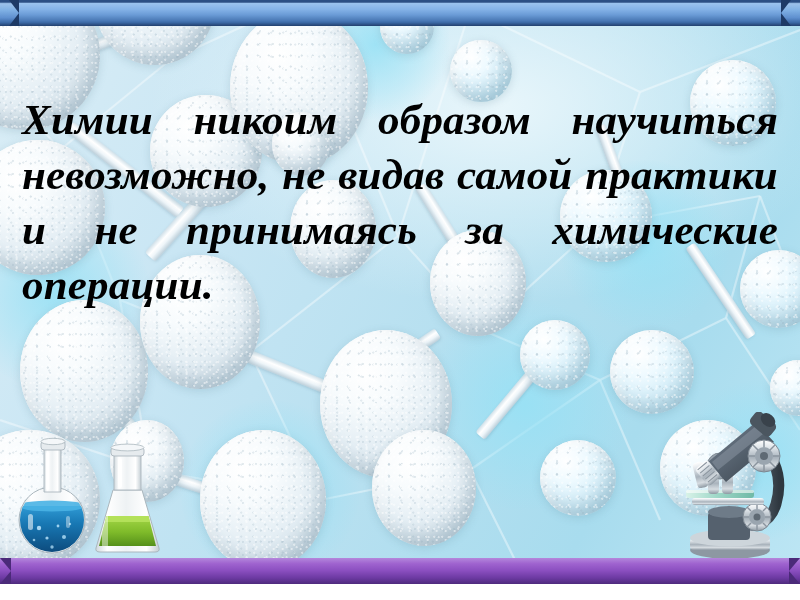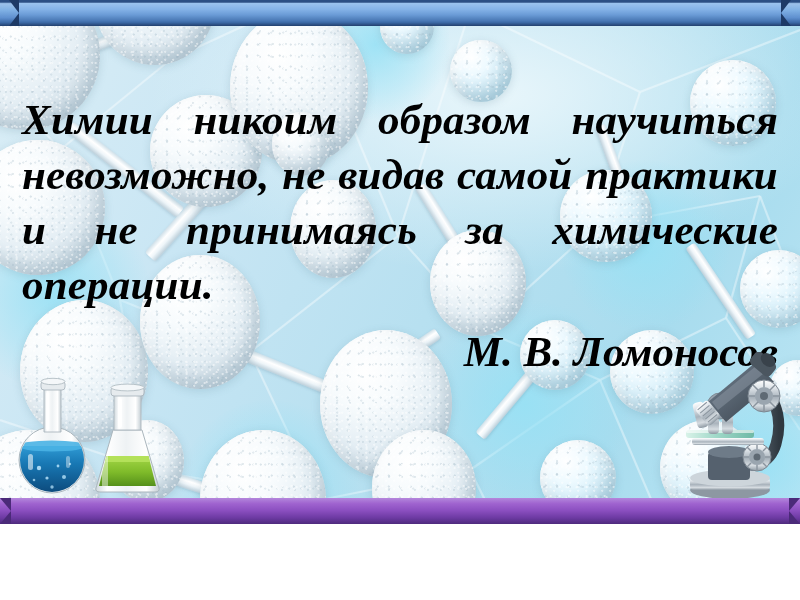--- a/index.html
+++ b/index.html
@@ -8,21 +8,21 @@
     padding: 0;
     background: #ffffff;
   }
   body {
     font-family: "Liberation Serif", "DejaVu Serif", serif;
   }
 
   .slide {
     position: relative;
     width: 800px;
-    height: 524px;
+    height: 584px;
     overflow: hidden;
     background: #1d4ed8;
   }
 
   
   .bg-base {
     position: absolute;
     inset: 0;
     background:
       radial-gradient(ellipse 70% 55% at 62% 18%, #e8f6fb 0%, rgba(232,246,251,0) 62%),
@@ -280,21 +280,20 @@
   <div class="atom blueish" style="left:610px; top:330px; width:84px;  height:84px;"></div>
   <div class="atom blueish" style="left:450px; top:40px;  width:62px;  height:62px;"></div>
   <div class="atom blueish" style="left:520px; top:320px; width:70px;  height:70px;"></div>
   <div class="atom blueish" style="left:660px; top:420px; width:96px;  height:96px;"></div>
   <div class="atom blueish" style="left:540px; top:440px; width:76px;  height:76px;"></div>
   <div class="atom blueish" style="left:770px; top:360px; width:56px;  height:56px;"></div>
   <div class="atom blueish" style="left:380px; top:0px;   width:54px;  height:54px;"></div>
 
   <div class="quote-block">
     <p class="quote-text">Химии никоим образом научиться невозможно, не видав самой практики и не принимаясь за химические операции.</p>
-    <p class="quote-attrib">М. В. Ломоносов</p>
   </div>
 
   <svg class="glassware" viewBox="0 0 172 132" aria-hidden="true">
     <defs>
       <linearGradient id="glassBody" x1="0" y1="0" x2="1" y2="0">
         <stop offset="0%" stop-color="#cfd8dd"></stop>
         <stop offset="18%" stop-color="#ffffff"></stop>
         <stop offset="48%" stop-color="#eef2f4"></stop>
         <stop offset="80%" stop-color="#ffffff"></stop>
         <stop offset="100%" stop-color="#c4ced4"></stop>

